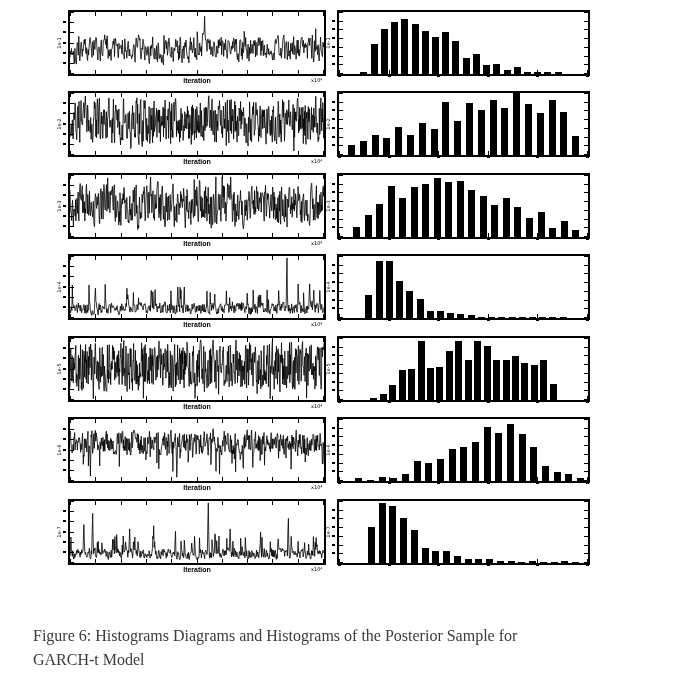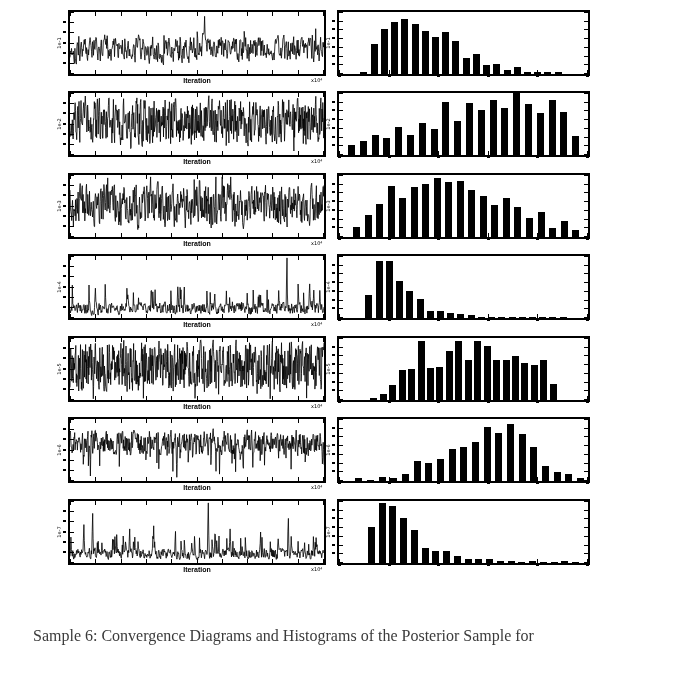--- a/index.html
+++ b/index.html
@@ -728,15 +728,16 @@
           <div class="bar" style="left: 179.3px; top: 61px; width: 7px; height: 1px;"></div>
           <div class="bar" style="left: 190.1px; top: 60px; width: 7px; height: 2px;"></div>
           <div class="bar" style="left: 200.8px; top: 61px; width: 7px; height: 1px;"></div>
           <div class="bar" style="left: 211.6px; top: 61px; width: 7px; height: 1px;"></div>
           <div class="bar" style="left: 222.3px; top: 60px; width: 7px; height: 2px;"></div>
           <div class="bar" style="left: 233px; top: 61px; width: 7px; height: 1px;"></div>
         </div>
       </div>
     </div>
   <div class="caption">
-    <span>Sample 6: Convergence Diagrams and Histograms of the Posterior Sample for</span><br>
+    <span>Figure 6: Histograms Diagrams and Histograms of the Posterior Sample for</span><br>
+    <span>GARCH-t Model</span>
   </div>
 </div>
 
 </body></html>

